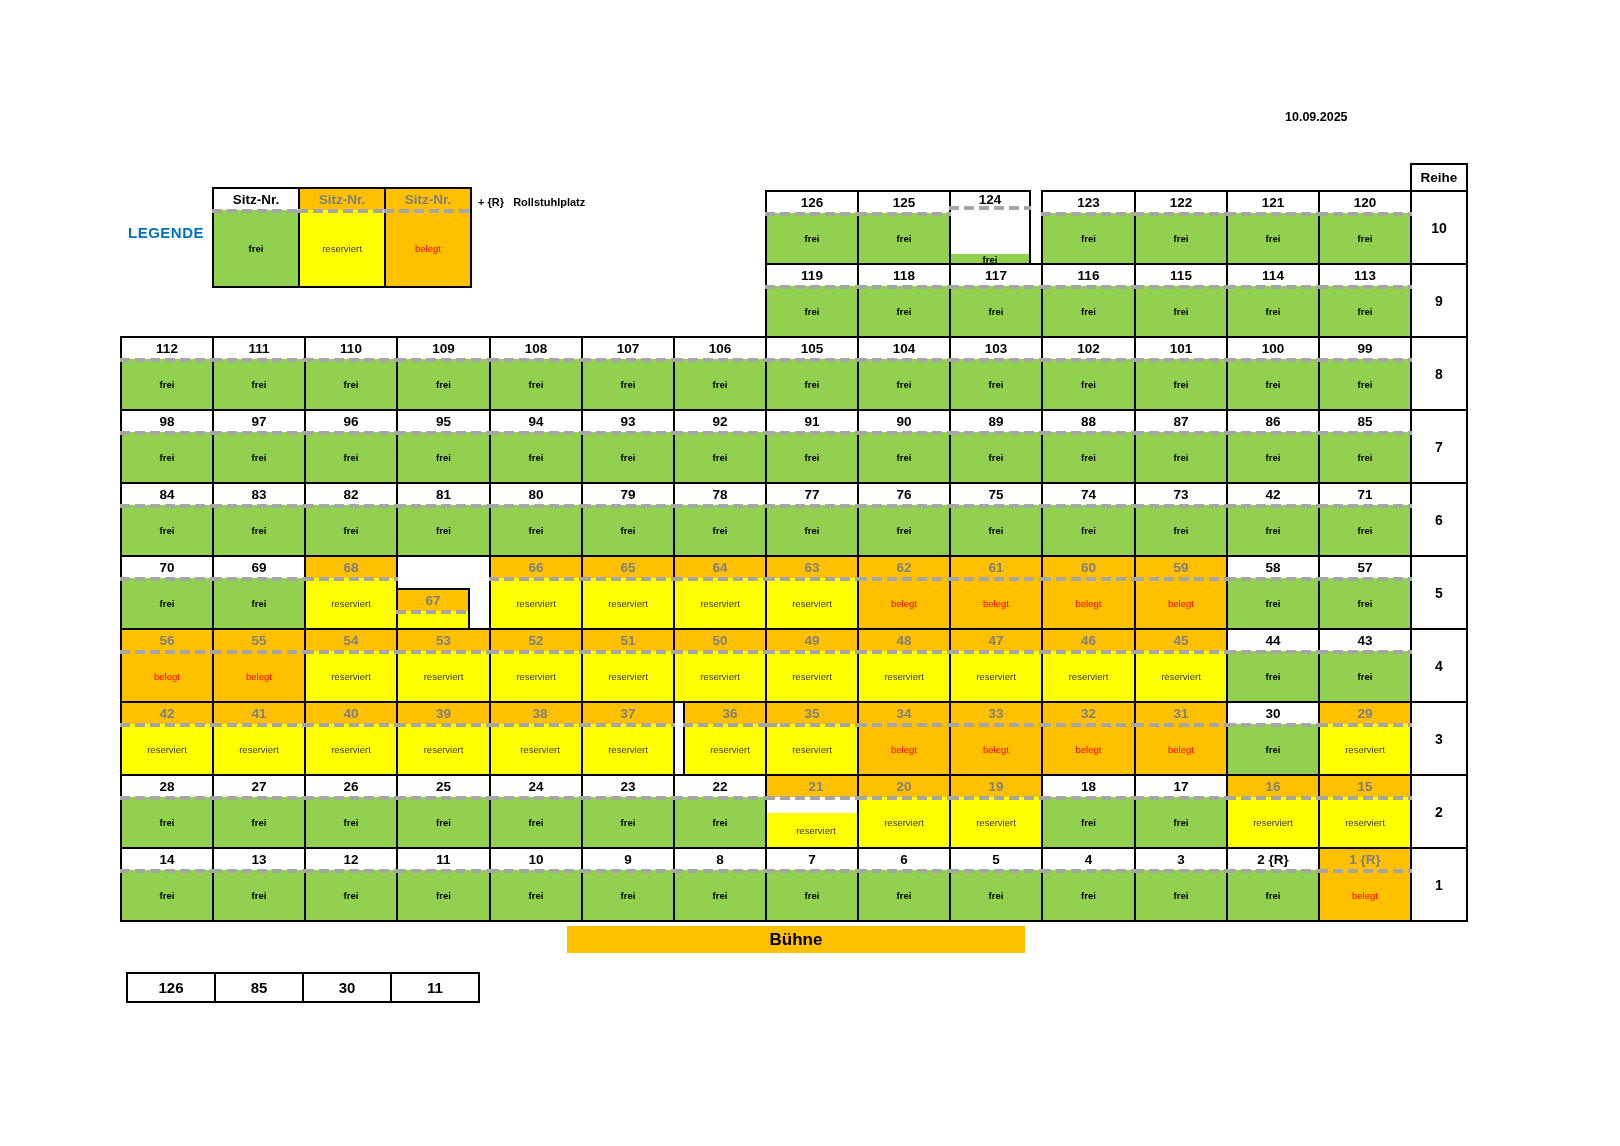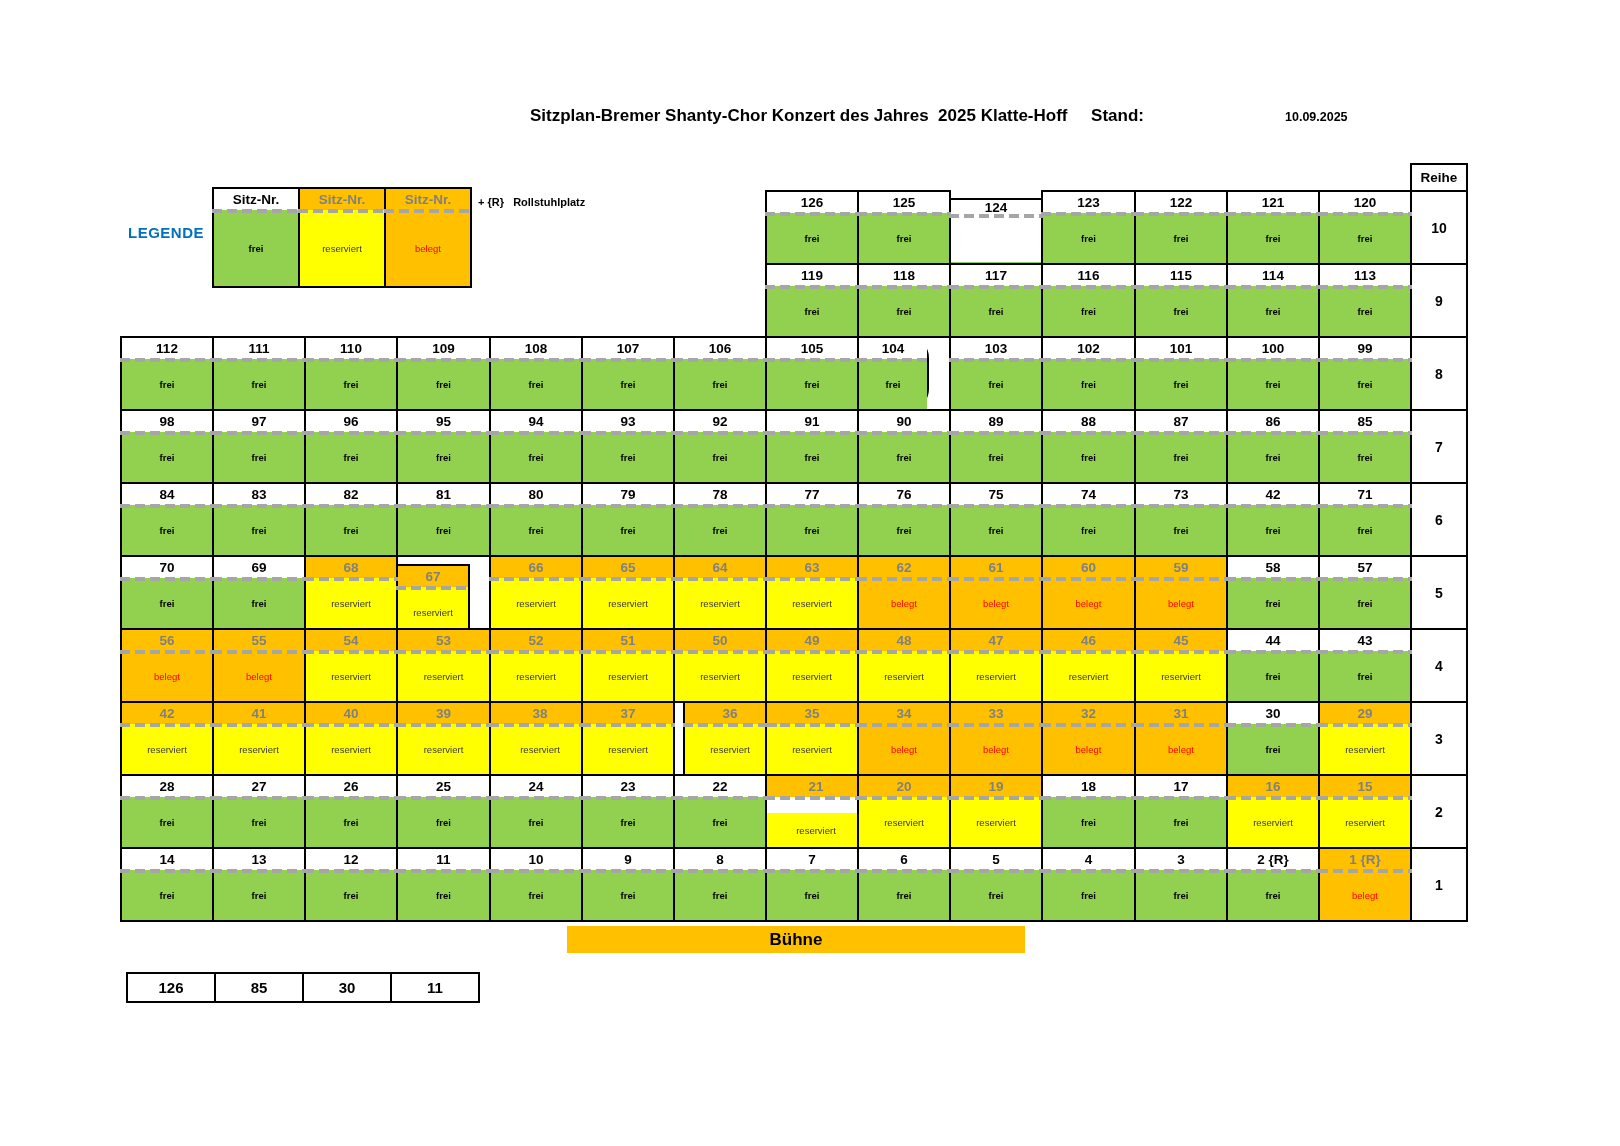--- a/index.html
+++ b/index.html
@@ -49,21 +49,20 @@
   .summary .srow-v td{height:29px; font-size:15px;}
   .sum-frei{background:var(--c-frei,#92D050);}
   .sum-res{background:var(--c-res,#FFFF00);}
   .sum-bel{background:var(--c-bel,#FFC000);}
 </style>
 </head>
 <body>
 
 <div id="page">
 
-  <div class="title">Sitzplan-Bremer Shanty-Chor Konzert des Jahres  2025 Klatte-Hoff     Stand:</div>
   <div class="stand-date">10.09.2025</div>
 
   <div class="legend-label">LEGENDE</div>
 
   <div class="legend-table">
     <div class="legend-cell st-frei">
       <div class="hdr">Sitz-Nr.</div>
       <div class="cellbody">frei</div>
     </div>
     <div class="legend-cell st-reserviert">
@@ -82,21 +81,21 @@
 
   <div id="seat-grid">
       <div class="seat st-frei" style="left: 765px; top: 190px; width: 94px;">
         <div class="hdr">126</div>
         <div class="cellbody">frei</div>
       </div>
       <div class="seat st-frei" style="left: 857px; top: 190px; width: 94px;">
         <div class="hdr">125</div>
         <div class="cellbody">frei</div>
       </div>
-      <div class="seat st-frei" style="left: 949px; top: 198px; width: 94px; gap: 47px;">
+      <div class="seat st-frei" style="left: 949px; top: 190px; width: 82px; gap: 47px;">
         <div class="hdr">124</div>
         <div class="cellbody">frei</div>
       </div>
       <div class="seat st-frei" style="left: 1041px; top: 190px; width: 95px;">
         <div class="hdr">123</div>
         <div class="cellbody">frei</div>
       </div>
       <div class="seat st-frei" style="left: 1134px; top: 190px; width: 94px;">
         <div class="hdr">122</div>
         <div class="cellbody">frei</div>
@@ -164,21 +163,21 @@
         <div class="cellbody">frei</div>
       </div>
       <div class="seat st-frei" style="left: 673px; top: 336px; width: 94px;">
         <div class="hdr">106</div>
         <div class="cellbody">frei</div>
       </div>
       <div class="seat st-frei" style="left: 765px; top: 336px; width: 94px;">
         <div class="hdr">105</div>
         <div class="cellbody">frei</div>
       </div>
-      <div class="seat st-frei" style="left: 857px; top: 336px; width: 72px; border-radius: 22px;">
+      <div class="seat st-frei" style="left: 857px; top: 336px; width: 94px; border-radius: 22px;">
         <div class="hdr">104</div>
         <div class="cellbody">frei</div>
       </div>
       <div class="seat st-frei" style="left: 949px; top: 336px; width: 94px;">
         <div class="hdr">103</div>
         <div class="cellbody">frei</div>
       </div>
       <div class="seat st-frei" style="left: 1041px; top: 336px; width: 95px;">
         <div class="hdr">102</div>
         <div class="cellbody">frei</div>
@@ -315,21 +314,21 @@
         <div class="cellbody">frei</div>
       </div>
       <div class="seat st-frei" style="left: 212px; top: 555px; width: 94px;">
         <div class="hdr">69</div>
         <div class="cellbody">frei</div>
       </div>
       <div class="seat st-reserviert" style="left: 304px; top: 555px; width: 94px;">
         <div class="hdr">68</div>
         <div class="cellbody">reserviert</div>
       </div>
-      <div class="seat st-reserviert" style="left: 396px; top: 564px; width: 74px;">
+      <div class="seat st-reserviert" style="left: 396px; top: 588px; width: 74px;">
         <div class="hdr">67</div>
         <div class="cellbody">reserviert</div>
       </div>
       <div class="seat st-reserviert" style="left: 489px; top: 555px; width: 94px;">
         <div class="hdr">66</div>
         <div class="cellbody">reserviert</div>
       </div>
       <div class="seat st-reserviert" style="left: 581px; top: 555px; width: 94px;">
         <div class="hdr">65</div>
         <div class="cellbody">reserviert</div>

